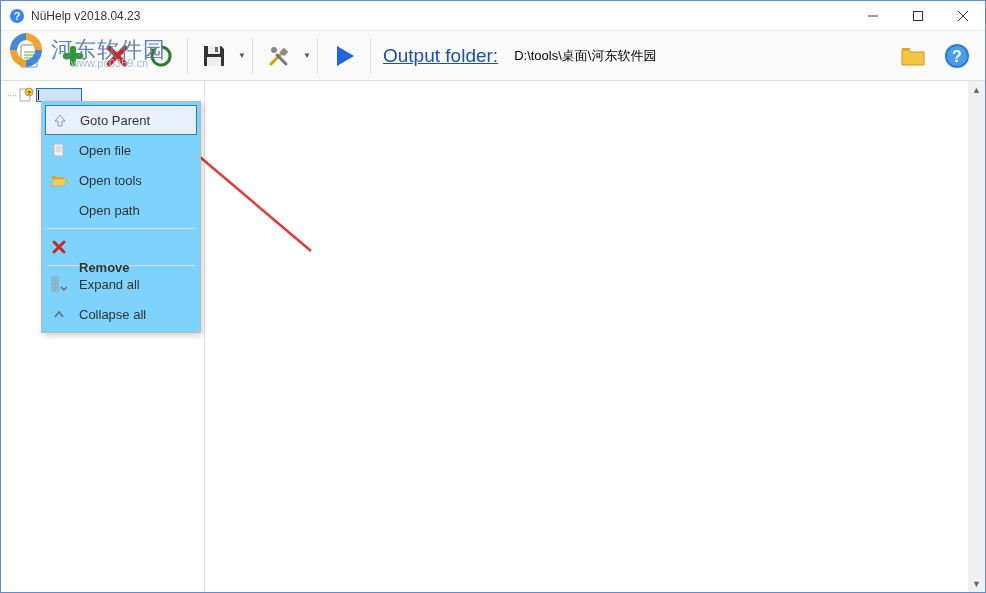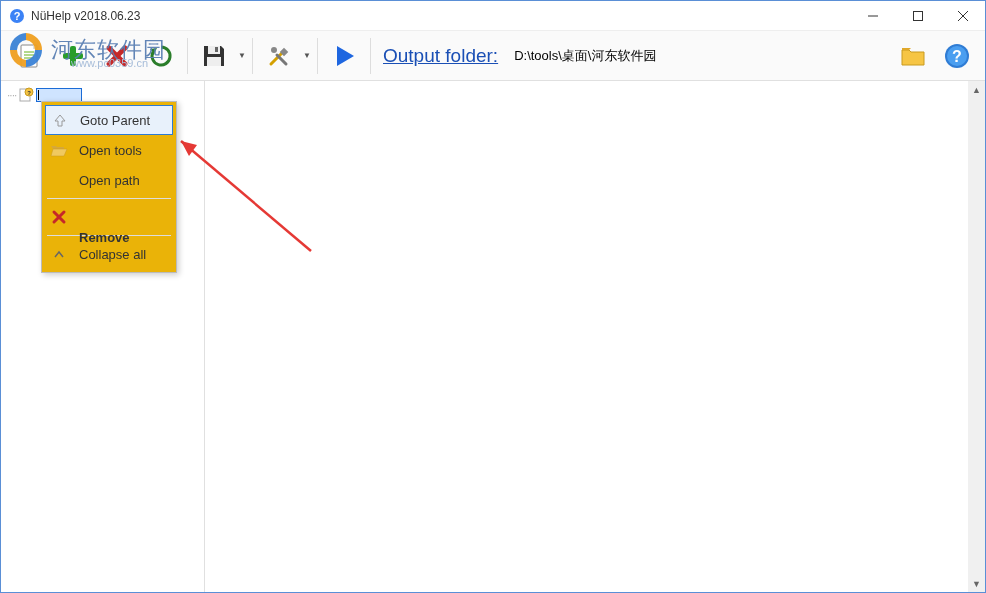--- a/index.html
+++ b/index.html
@@ -24,42 +24,42 @@
 .tree { width: 204px; border-right: 1px solid #e0e0e0; position: relative; padding: 6px 0 0 6px; }
 .tree-node { display: flex; align-items: center; font-size: 12px; }
 .tree-dots { color: #aaa; font-size: 10px; margin-right: 2px; letter-spacing: -1px; }
 .tree-caret { border: 1px solid #1a6bd6; background: #cfe4ff; width: 46px; height: 14px; margin-left: 2px; position: relative; }
 .tree-caret::before { content: ""; position: absolute; left: 1px; top: 1px; width: 1px; height: 10px; background: #000; }
 
 .main { flex: 1; position: relative; background: #fff; }
 .scrollbar-v { position: absolute; right: 0; top: 0; bottom: 0; width: 17px; background: #f0f0f0; display: flex; flex-direction: column; align-items: center; justify-content: space-between; }
 .sb-arrow { width: 17px; height: 17px; display: flex; align-items: center; justify-content: center; color: #666; font-size: 9px; }
 
-.context-menu { position: absolute; left: 40px; top: 100px; width: 136px; background: #eab308; border: 1px solid #bbb; box-shadow: 2px 2px 6px rgba(0,0,0,0.2); padding: 3px; z-index: 10; }
+.context-menu { position: absolute; left: 40px; top: 100px; width: 160px; background: #7dd3fc; border: 1px solid #bbb; box-shadow: 2px 2px 6px rgba(0,0,0,0.2); padding: 3px; z-index: 10; }
 .cm-item { display: flex; align-items: center; height: 30px; font-size: 13px; color: #333; padding: 0 6px 0 2px; }
 .cm-item .cm-icon { width: 24px; height: 24px; display: flex; align-items: center; justify-content: center; margin-right: 8px; }
 .cm-item.selected { border: 1px solid #2d7bd4; background: #e8f1fb; }
 .cm-sep { height: 1px; background: #ddd; margin: 3px 2px; }
 .cm-item.bold .cm-label { font-weight: 600; margin-top: 40px; }
 
 .arrow-annotation { position: absolute; left: 160px; top: 120px; z-index: 5; pointer-events: none; }
 
 .watermark { position: absolute; left: 4px; top: 28px; z-index: 20; pointer-events: none; opacity: 0.95; display: flex; align-items: center; text-align: right; }
 .watermark-text { font-size: 22px; color: #5a7fb3; font-weight: 500; margin-left: 4px; letter-spacing: 1px; }
 .watermark-sub { position: absolute; left: 70px; top: 56px; font-size: 11px; color: #a7bdd9; z-index: 20; pointer-events: none; }
 </style>
 </head>
 <body>
 
 <div class="titlebar">
   <svg class="app-icon" viewBox="0 0 16 16">
       <circle cx="8" cy="8" r="7" fill="#3b82f6"></circle>
       <text x="8" y="12" text-anchor="middle" font-size="11" fill="#fff" font-weight="bold">?</text>
     </svg>
-  <span class="title">NüHelp v2018.06.23</span>
+  <span class="title">NüHelp v2018.04.23</span>
   <div class="spacer"></div>
   <div class="winbtn">
       <svg viewBox="0 0 10 10">
         <line x1="0" y1="5" x2="10" y2="5" stroke="currentColor" stroke-width="1"></line>
       </svg>
     </div>
   <div class="winbtn">
       <svg viewBox="0 0 10 10">
         <rect x="0.5" y="0.5" width="9" height="9" fill="none" stroke="currentColor" stroke-width="1"></rect>
       </svg>
@@ -169,20 +169,31 @@
   <div class="cm-item selected">
     <span class="cm-icon">
         <svg width="16" height="16" viewBox="0 0 16 16">
           <path d="M8 3 L13 9 L10 9 L10 14 L6 14 L6 9 L3 9 Z" fill="none" stroke="#999" stroke-width="1"></path>
         </svg>
       </span>
     <span class="cm-label">Goto Parent</span>
   </div>
   <div class="cm-item">
     <span class="cm-icon">
+        <svg width="16" height="16" viewBox="0 0 16 16">
+          <rect x="3" y="2" width="9" height="12" fill="#eee" stroke="#bbb"></rect>
+          <line x1="5" y1="5" x2="10" y2="5" stroke="#ccc"></line>
+          <line x1="5" y1="7" x2="10" y2="7" stroke="#ccc"></line>
+          <line x1="5" y1="9" x2="10" y2="9" stroke="#ccc"></line>
+        </svg>
+      </span>
+    <span class="cm-label">Open file</span>
+  </div>
+  <div class="cm-item">
+    <span class="cm-icon">
         <svg width="18" height="16" viewBox="0 0 18 16">
           <path d="M1 4 L6 4 L7 5 L14 5 L14 7 L3 7 Z" fill="#d6a83a"></path>
           <path d="M3 7 L17 7 L14 14 L1 14 Z" fill="#f0c960" stroke="#c89a1f" stroke-width="0.5"></path>
         </svg>
       </span>
     <span class="cm-label">Open tools</span>
   </div>
   <div class="cm-item">
     <span class="cm-icon"></span>
     <span class="cm-label">Open path</span>
@@ -191,20 +202,34 @@
   <div class="cm-item bold">
     <span class="cm-icon">
         <svg width="16" height="16" viewBox="0 0 16 16">
           <line x1="3" y1="3" x2="13" y2="13" stroke="#c62828" stroke-width="3" stroke-linecap="round"></line>
           <line x1="13" y1="3" x2="3" y2="13" stroke="#c62828" stroke-width="3" stroke-linecap="round"></line>
         </svg>
       </span>
     <span class="cm-label">Remove</span>
   </div>
   <div class="cm-sep"></div>
+  <div class="cm-item">
+    <span class="cm-icon">
+        <svg width="16" height="16" viewBox="0 0 16 16">
+          <rect x="1" y="1" width="6" height="6" fill="none" stroke="#999"></rect>
+          <line x1="2" y1="4" x2="6" y2="4" stroke="#999"></line>
+          <line x1="4" y1="2" x2="4" y2="6" stroke="#999"></line>
+          <rect x="1" y="9" width="6" height="6" fill="none" stroke="#999"></rect>
+          <line x1="2" y1="12" x2="6" y2="12" stroke="#999"></line>
+          <line x1="4" y1="10" x2="4" y2="14" stroke="#999"></line>
+          <path d="M10 11 L13 14 L16 11" fill="none" stroke="#666" stroke-width="1.5"></path>
+        </svg>
+      </span>
+    <span class="cm-label">Expand all</span>
+  </div>
   <div class="cm-item">
     <span class="cm-icon">
         <svg width="16" height="16" viewBox="0 0 16 16">
           <path d="M4 11 L8 6 L12 11" fill="none" stroke="#666" stroke-width="1.5"></path>
         </svg>
       </span>
     <span class="cm-label">Collapse all</span>
   </div>
 </div>
 

